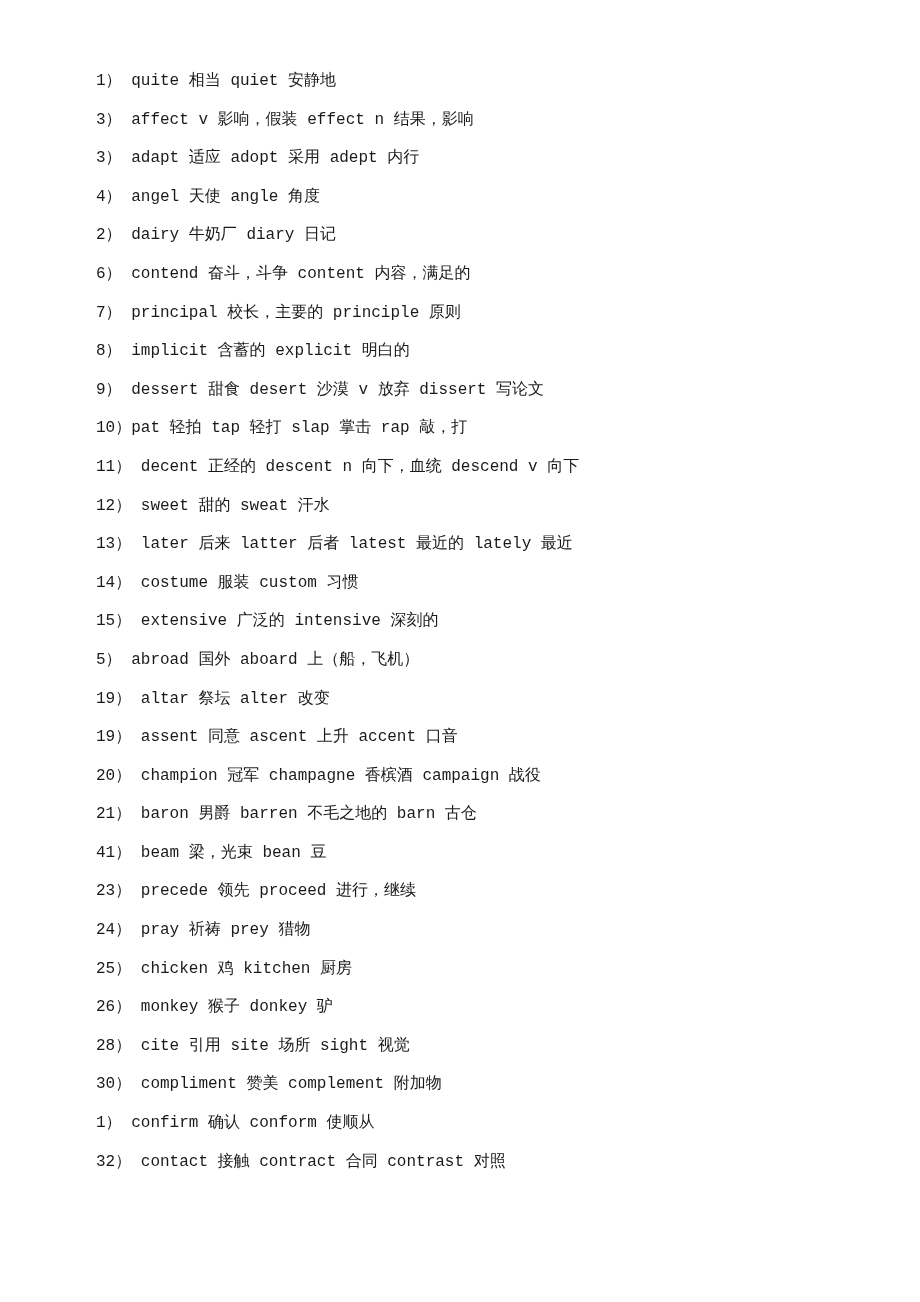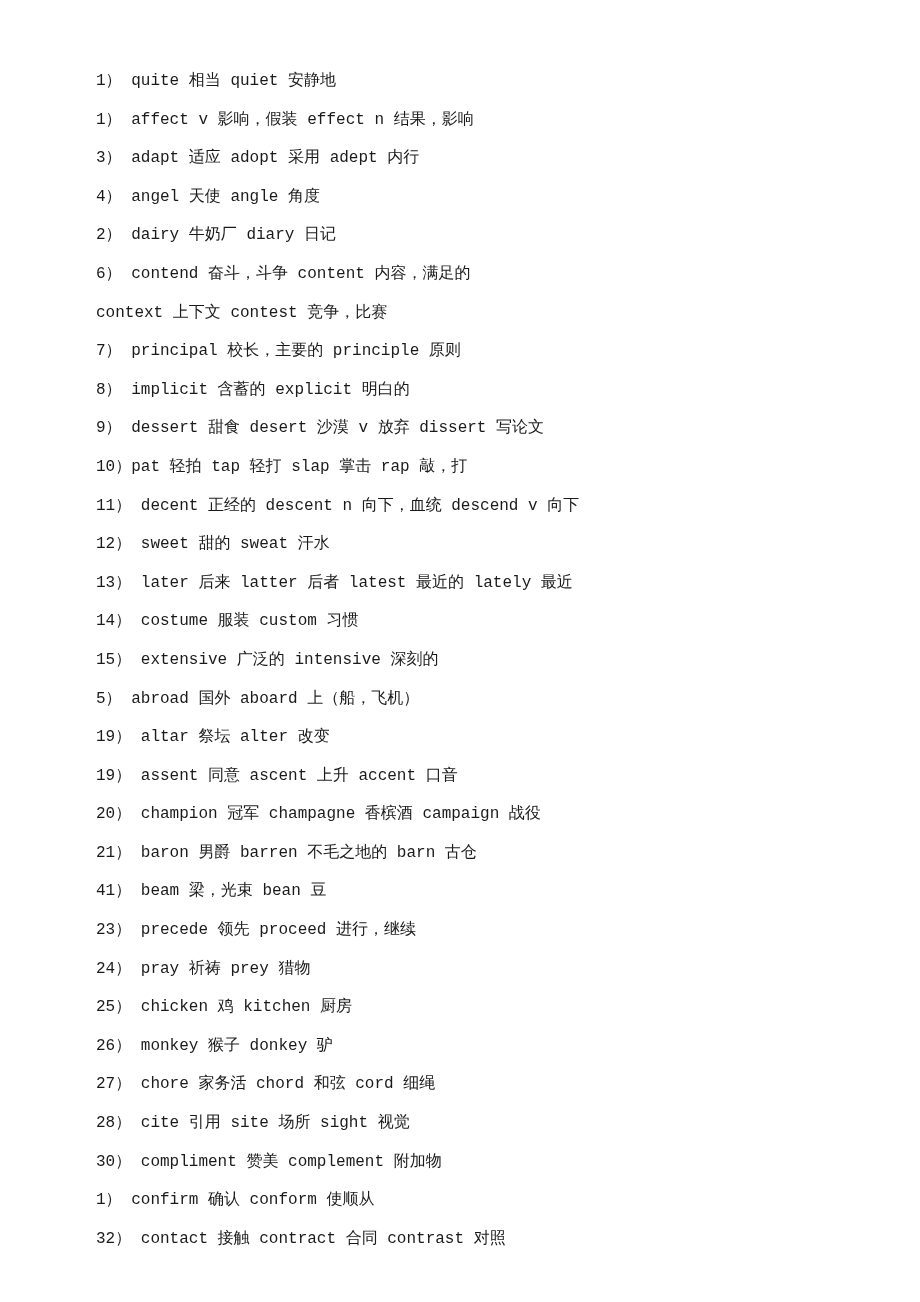--- a/index.html
+++ b/index.html
@@ -21,43 +21,41 @@
     .entry {
       display: block;
       margin-bottom: 2px;
     }
   </style>
 </head>
 <body>
 
 <div class="content-area">
 <div class="entry">1）  quite  相当              quiet  安静地</div>
-    <div class="entry">1）  affect v 影响，假装         effect n 结果，影响</div>
+    <div class="entry">3）  affect v 影响，假装         effect n 结果，影响</div>
     <div class="entry">3）  adapt 适应          adopt 采用          adept 内行</div>
     <div class="entry">4）  angel 天使           angle 角度</div>
     <div class="entry">2）  dairy 牛奶厂     diary 日记</div>
     <div class="entry">6）  contend 奋斗，斗争 content 内容，满足的</div>
-    <div class="entry">context 上下文 contest 竞争，比赛</div>
     <div class="entry">7）  principal 校长，主要的 principle 原则</div>
     <div class="entry">8）  implicit 含蓄的 explicit 明白的</div>
     <div class="entry">9）  dessert 甜食 desert 沙漠 v 放弃 dissert 写论文</div>
     <div class="entry">10）pat 轻拍 tap 轻打 slap 掌击 rap 敲，打</div>
     <div class="entry">11）  decent 正经的 descent n 向下，血统 descend v 向下</div>
     <div class="entry">12）  sweet 甜的 sweat 汗水</div>
     <div class="entry">13）  later 后来 latter 后者 latest 最近的 lately 最近</div>
     <div class="entry">14）  costume 服装 custom 习惯</div>
     <div class="entry">15）  extensive 广泛的 intensive 深刻的</div>
     <div class="entry">5）  abroad 国外 aboard 上（船，飞机）</div>
     <div class="entry">19）  altar 祭坛 alter 改变</div>
     <div class="entry">19）  assent 同意 ascent 上升 accent 口音</div>
     <div class="entry">20）  champion 冠军 champagne 香槟酒 campaign 战役</div>
     <div class="entry">21）  baron    男爵 barren 不毛之地的 barn 古仓</div>
     <div class="entry">41）  beam 梁，光束 bean 豆</div>
     <div class="entry">23）  precede 领先 proceed 进行，继续</div>
     <div class="entry">24）  pray 祈祷 prey 猎物</div>
     <div class="entry">25）  chicken 鸡 kitchen 厨房</div>
     <div class="entry">26）  monkey 猴子 donkey 驴</div>
-    <div class="entry">27）  chore 家务活 chord 和弦 cord 细绳</div>
     <div class="entry">28）  cite    引用 site 场所 sight 视觉</div>
     <div class="entry">30）  compliment 赞美 complement 附加物</div>
     <div class="entry">1）  confirm 确认 conform 使顺从</div>
     <div class="entry">32）  contact 接触 contract 合同 contrast 对照</div>
   </div>
 
 </body></html>

